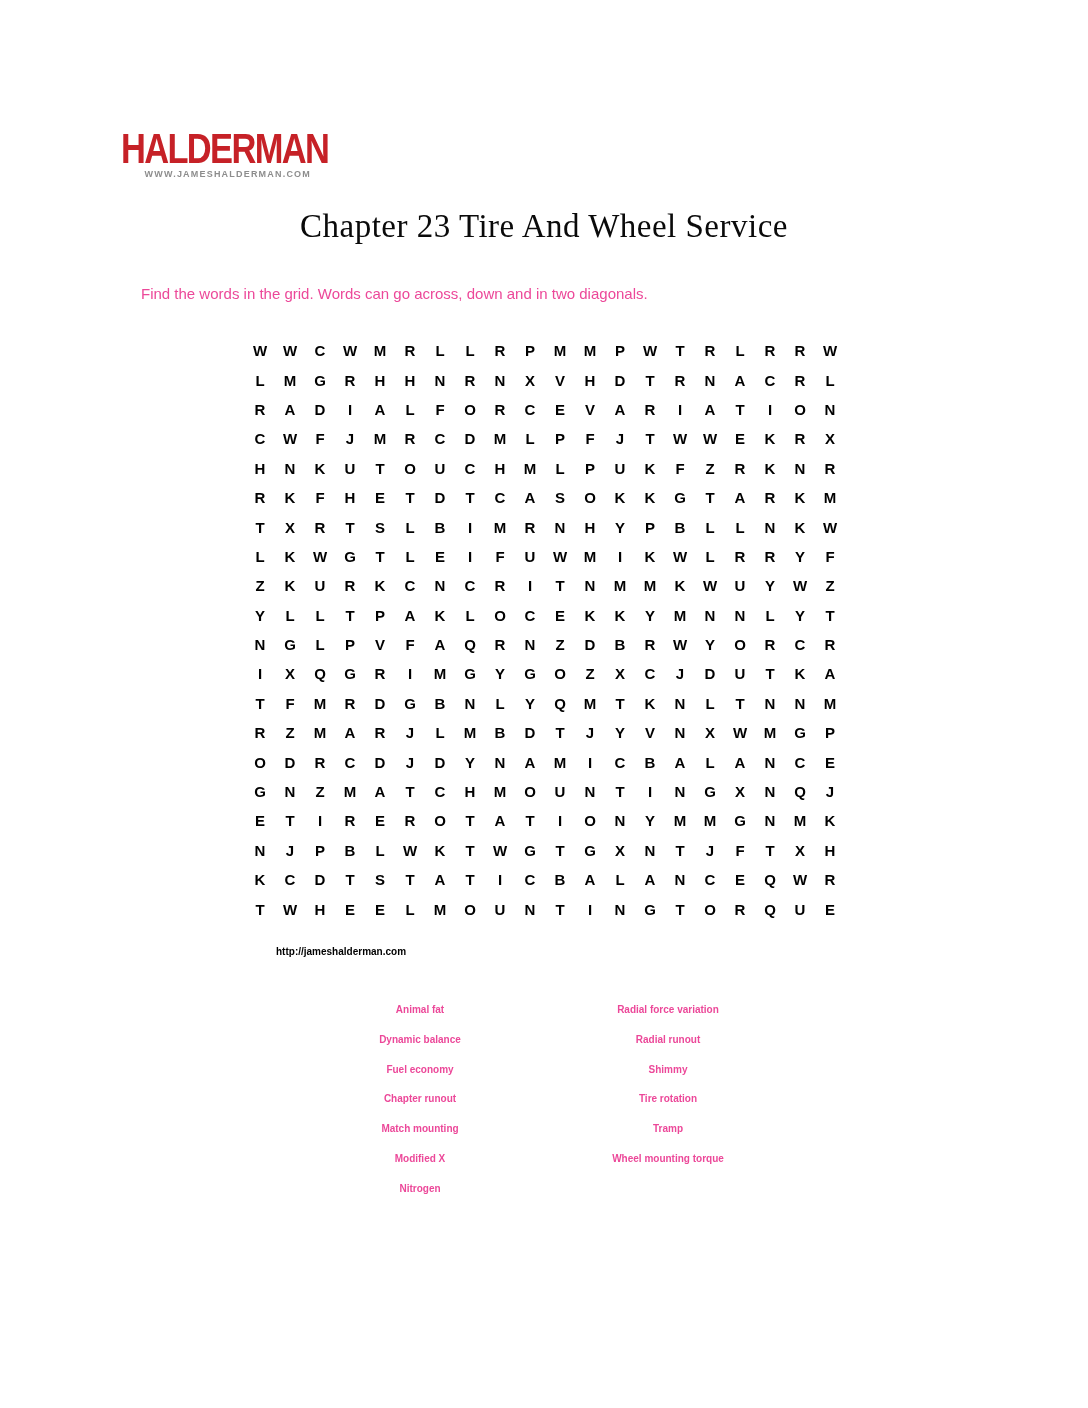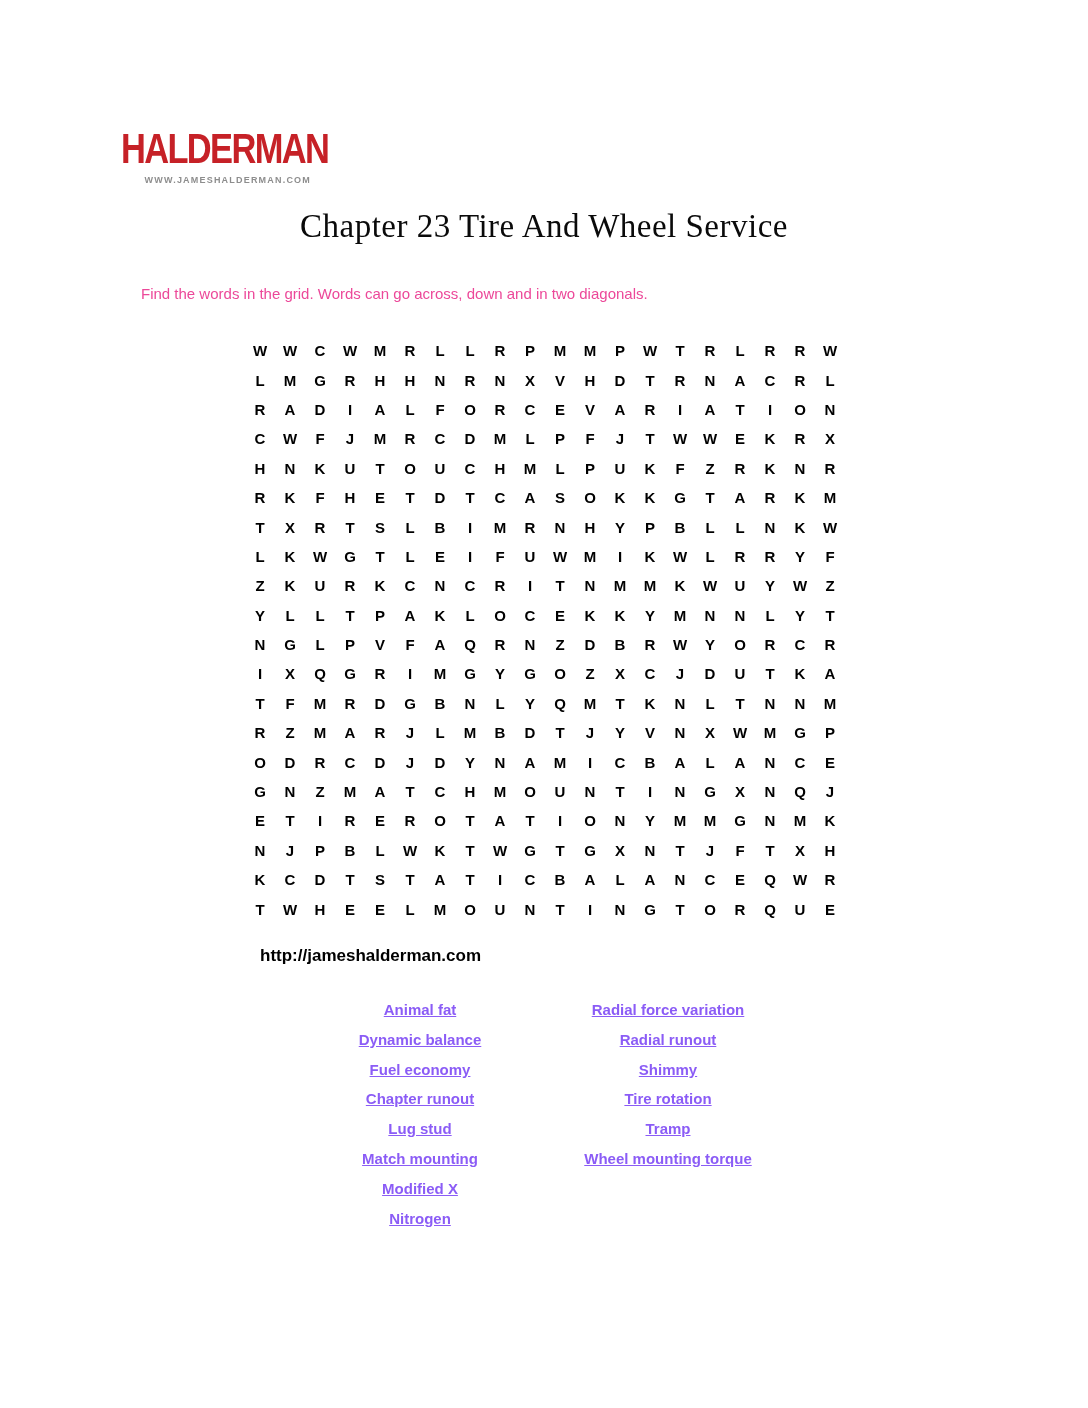--- a/index.html
+++ b/index.html
@@ -29,21 +29,21 @@
     font-family: "Liberation Sans", sans-serif;
     font-weight: bold;
     font-size: 42px;
     line-height: 38px;
     letter-spacing: -2px;
     transform: scaleX(0.82);
     transform-origin: left center;
     white-space: nowrap;
   }
   .logo-site {
-    margin-top: 7px;
+    margin-top: 1px;
     font-size: 9px;
     font-weight: bold;
     letter-spacing: 1.2px;
     text-align: right;
     white-space: nowrap;
   }
 
   
   .title {
     position: absolute;
@@ -81,43 +81,42 @@
     align-items: center;
     justify-content: center;
     font-size: 15px;
     font-weight: bold;
     color: #000;
   }
 
   
   .grid-url {
     position: absolute;
-    left: 260px;
+    left: 276px;
     top: 946px;
-    font-size: 17px;
+    font-size: 10px;
     font-weight: bold;
     color: #000;
   }
 
   
   .word-col {
     position: absolute;
     top: 995px;
     width: 360px;
     text-align: center;
   }
   .word-col.left  { left: 240px; }
   .word-col.right { left: 488px; }
   .word-item {
     height: 29.8px;
     line-height: 29.8px;
-    font-size: 15px;
+    font-size: 10px;
     font-weight: bold;
-    color: #8b5cf6;
-    text-decoration: underline;
+    color: #ec4899;
   }
 </style>
 </head>
 <body>
 
 <div class="page">
 
   <div class="logo-block">
     <span class="logo-brand" style="color: rgb(198, 33, 39);">HALDERMAN</span>
     <div class="logo-site" style="color: rgb(141, 141, 141);">WWW.JAMESHALDERMAN.COM</div>
@@ -530,21 +529,20 @@
       <span class="cell">E</span>
     </div>
 
   <div class="grid-url">http://jameshalderman.com</div>
 
   <div class="word-col left" id="word-col-left">
       <div class="word-item">Animal fat</div>
       <div class="word-item">Dynamic balance</div>
       <div class="word-item">Fuel economy</div>
       <div class="word-item">Chapter runout</div>
-      <div class="word-item">Lug stud</div>
       <div class="word-item">Match mounting</div>
       <div class="word-item">Modified X</div>
       <div class="word-item">Nitrogen</div>
     </div>
 
   <div class="word-col right" id="word-col-right">
       <div class="word-item">Radial force variation</div>
       <div class="word-item">Radial runout</div>
       <div class="word-item">Shimmy</div>
       <div class="word-item">Tire rotation</div>

